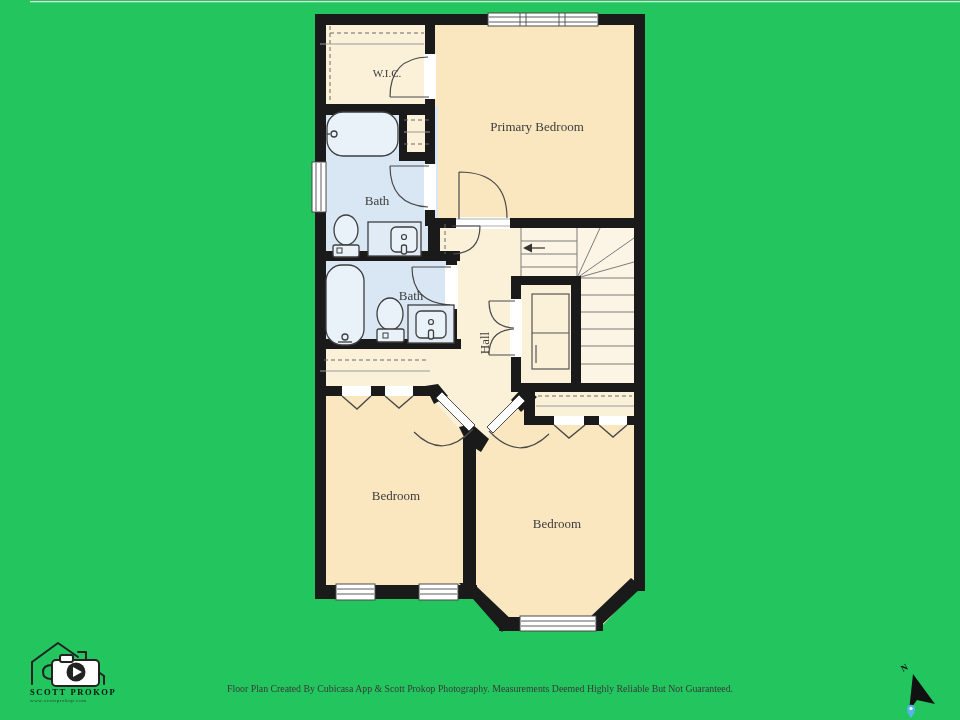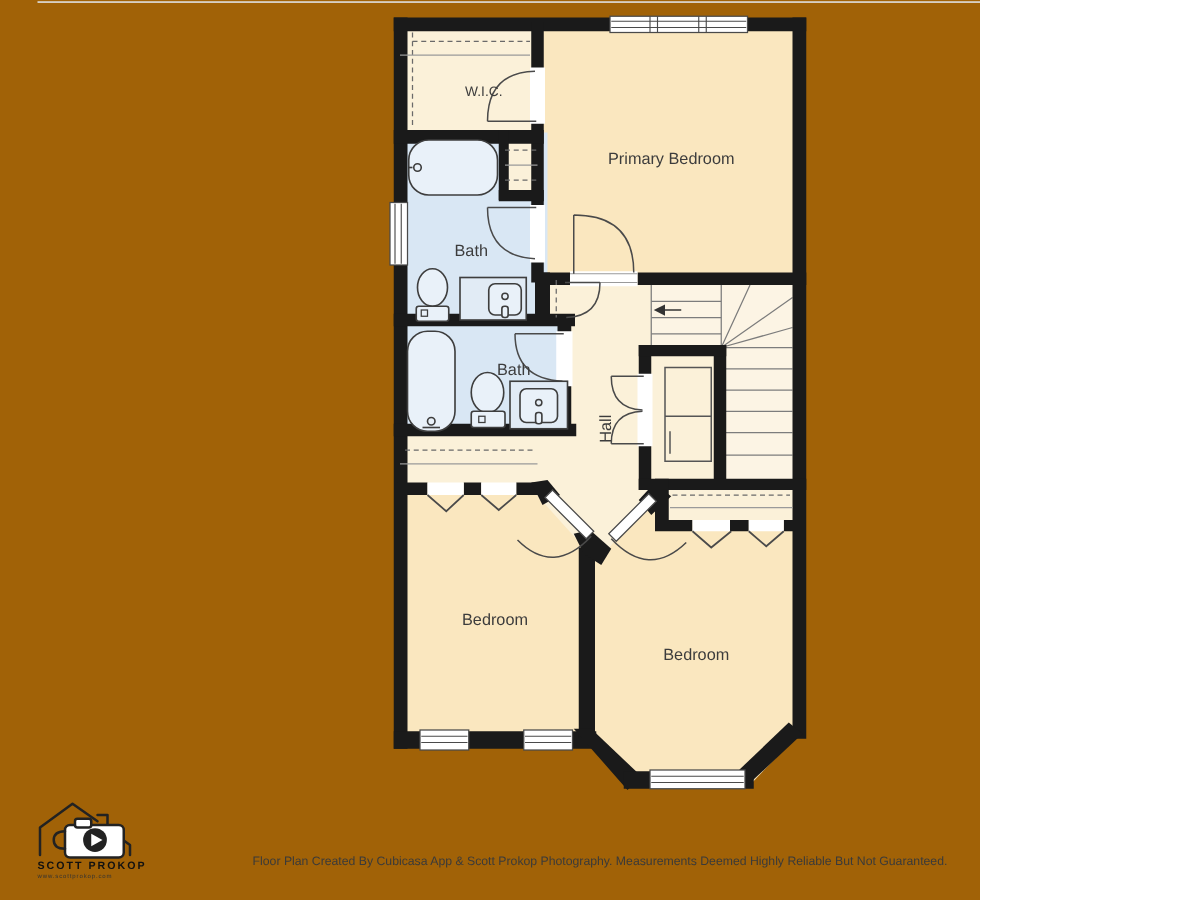--- a/index.html
+++ b/index.html
@@ -1,17 +1,17 @@
 <!DOCTYPE html>
 <html><head>
 <meta charset="utf-8">
 <style>
   html,body{margin:0;padding:0;background:#ffffff;}
-  .page{position:relative;width:784px;height:720px;background:#a16207;overflow:hidden;
-        font-family:Liberation Sans, sans-serif;}
+  .page{position:relative;width:960px;height:720px;background:#22c55e;overflow:hidden;
+        font-family:Liberation Serif, serif;}
   svg{display:block;}
   .wall{fill:#1a1a1a;}
   .tread{stroke:#7c7c7c;stroke-width:1;fill:none;}
   .fixture{stroke:#3e3e3e;stroke-width:1.3;fill:#e9f1f9;}
   .fixture-counter{stroke:#3e3e3e;stroke-width:1.3;fill:#e1ebf5;}
   .door{stroke:#4a4a4a;stroke-width:1.2;fill:none;}
   .door-leaf{stroke:#4a4a4a;stroke-width:1;fill:#ffffff;}
   .opening{fill:#ffffff;}
   .win{fill:#ffffff;stroke:#4a4a4a;stroke-width:1;}
   .winline{stroke:#4a4a4a;stroke-width:0.9;fill:none;}

